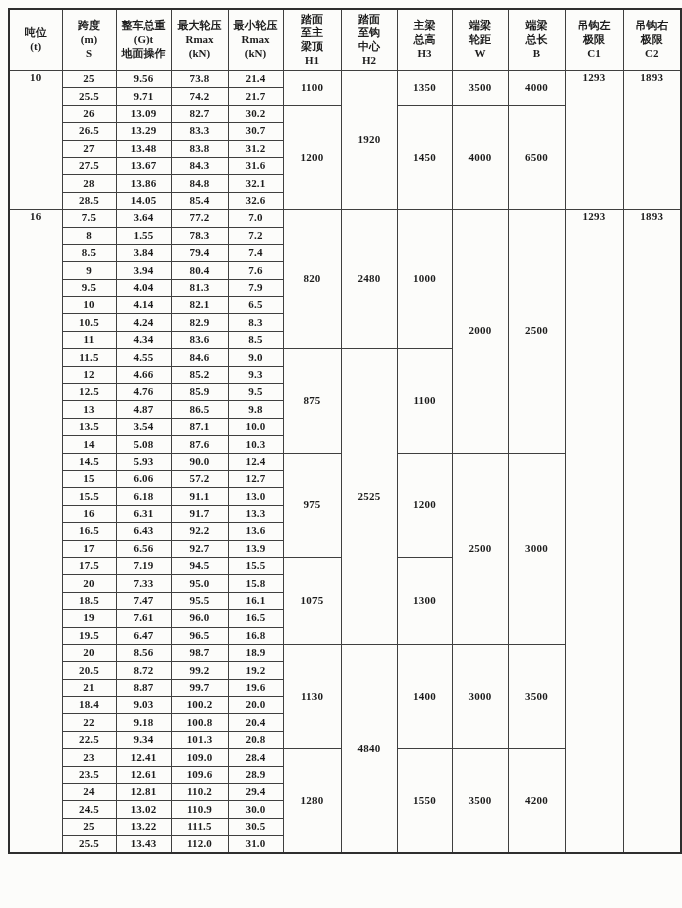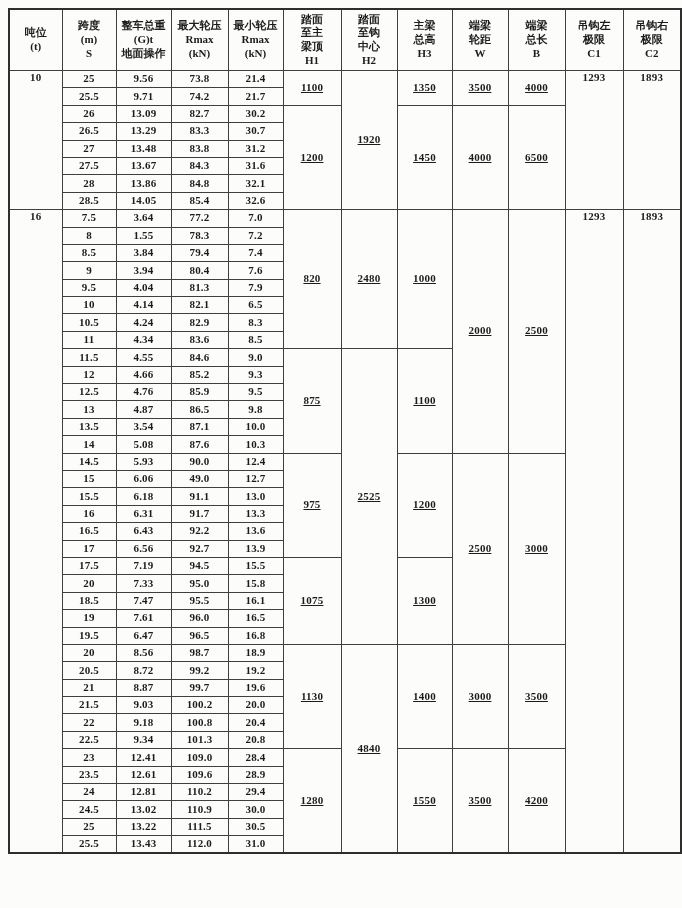--- a/index.html
+++ b/index.html
@@ -38,21 +38,21 @@
     vertical-align: middle;
     font-size: 11px;
   }
   table.spec th .hline { display: block; }
   tr.data-row { height: 17.4px; }
   td.cell-num { letter-spacing: 0.2px; }
   td.v-top {
     vertical-align: top;
     padding-top: 4px;
   }
-  td.v-mid { vertical-align: middle; text-decoration: underline; }
+  td.v-mid { vertical-align: middle; }
   
   col.c-tonnage { width: 53px; }
   col.c-span    { width: 54px; }
   col.c-weight  { width: 55px; }
   col.c-rmax    { width: 57px; }
   col.c-rmin    { width: 55px; }
   col.c-h1      { width: 58px; }
   col.c-h2      { width: 56px; }
   col.c-h3      { width: 55px; }
   col.c-w       { width: 56px; }
@@ -306,21 +306,21 @@
           <td class="cell-num">90.0</td>
           <td class="cell-num">12.4</td>
           <td class="cell-num v-mid" rowspan="6">975</td>
           <td class="cell-num v-mid" rowspan="6">1200</td>
           <td class="cell-num v-mid" rowspan="11">2500</td>
           <td class="cell-num v-mid" rowspan="11">3000</td>
         </tr>
         <tr class="data-row">
           <td class="cell-num">15</td>
           <td class="cell-num">6.06</td>
-          <td class="cell-num">49.0</td>
+          <td class="cell-num">57.2</td>
           <td class="cell-num">12.7</td>
         </tr>
         <tr class="data-row">
           <td class="cell-num">15.5</td>
           <td class="cell-num">6.18</td>
           <td class="cell-num">91.1</td>
           <td class="cell-num">13.0</td>
         </tr>
         <tr class="data-row">
           <td class="cell-num">16</td>
@@ -389,21 +389,21 @@
           <td class="cell-num">99.2</td>
           <td class="cell-num">19.2</td>
         </tr>
         <tr class="data-row">
           <td class="cell-num">21</td>
           <td class="cell-num">8.87</td>
           <td class="cell-num">99.7</td>
           <td class="cell-num">19.6</td>
         </tr>
         <tr class="data-row">
-          <td class="cell-num">21.5</td>
+          <td class="cell-num">18.4</td>
           <td class="cell-num">9.03</td>
           <td class="cell-num">100.2</td>
           <td class="cell-num">20.0</td>
         </tr>
         <tr class="data-row">
           <td class="cell-num">22</td>
           <td class="cell-num">9.18</td>
           <td class="cell-num">100.8</td>
           <td class="cell-num">20.4</td>
         </tr>

